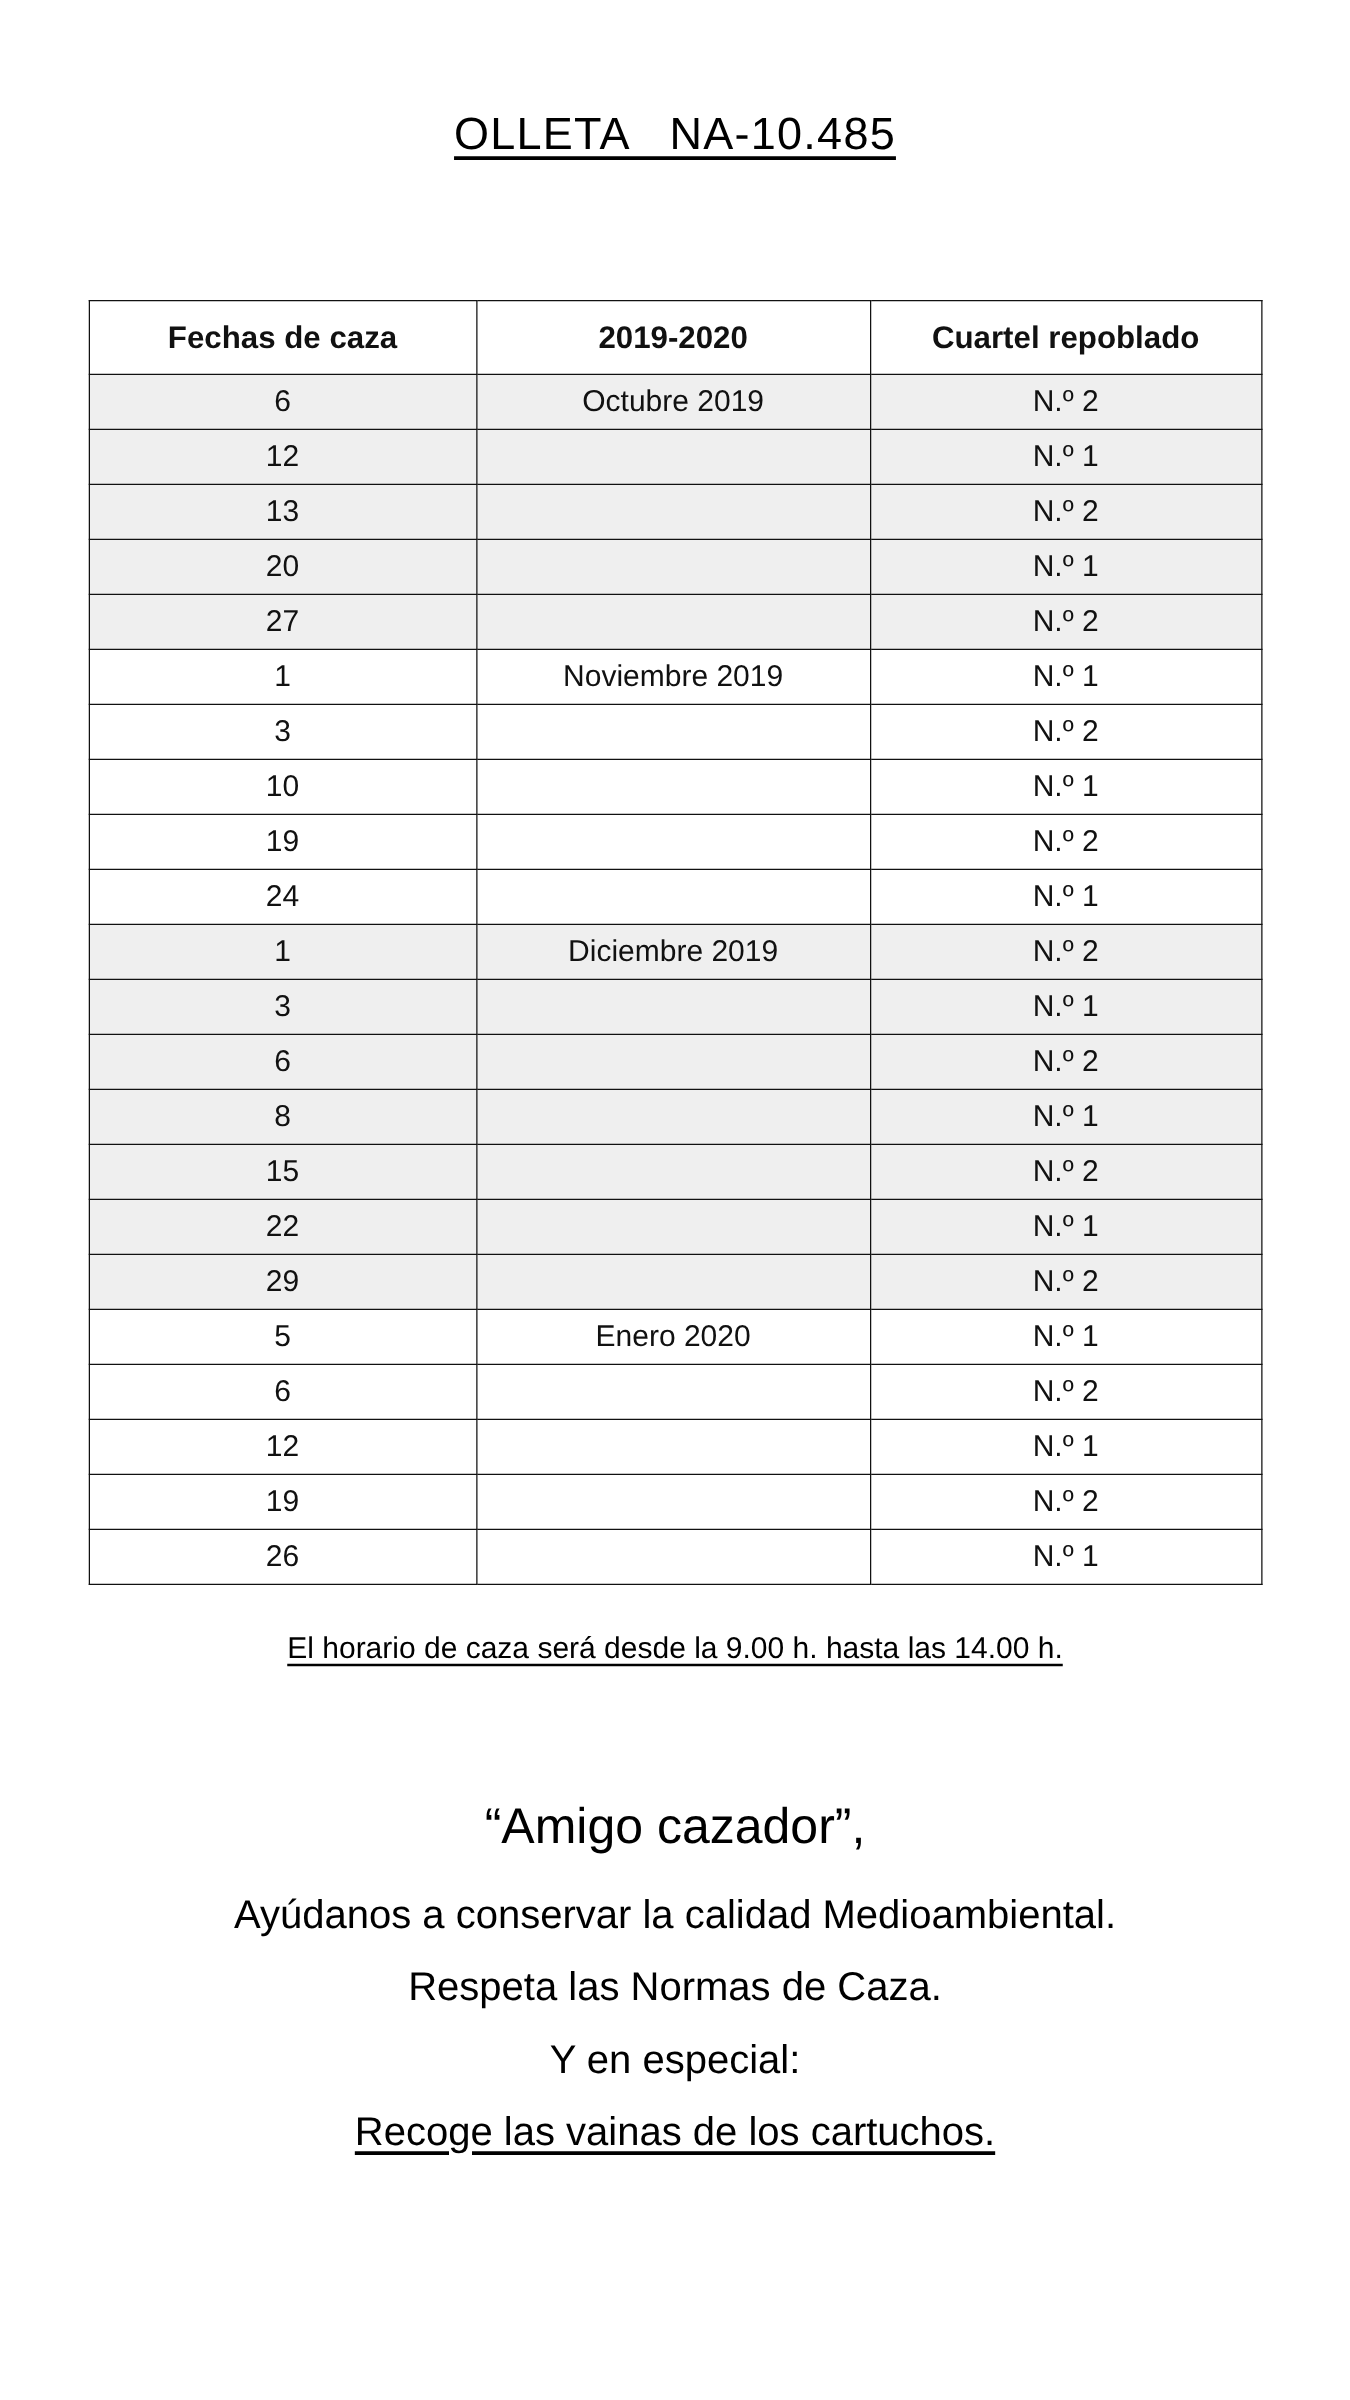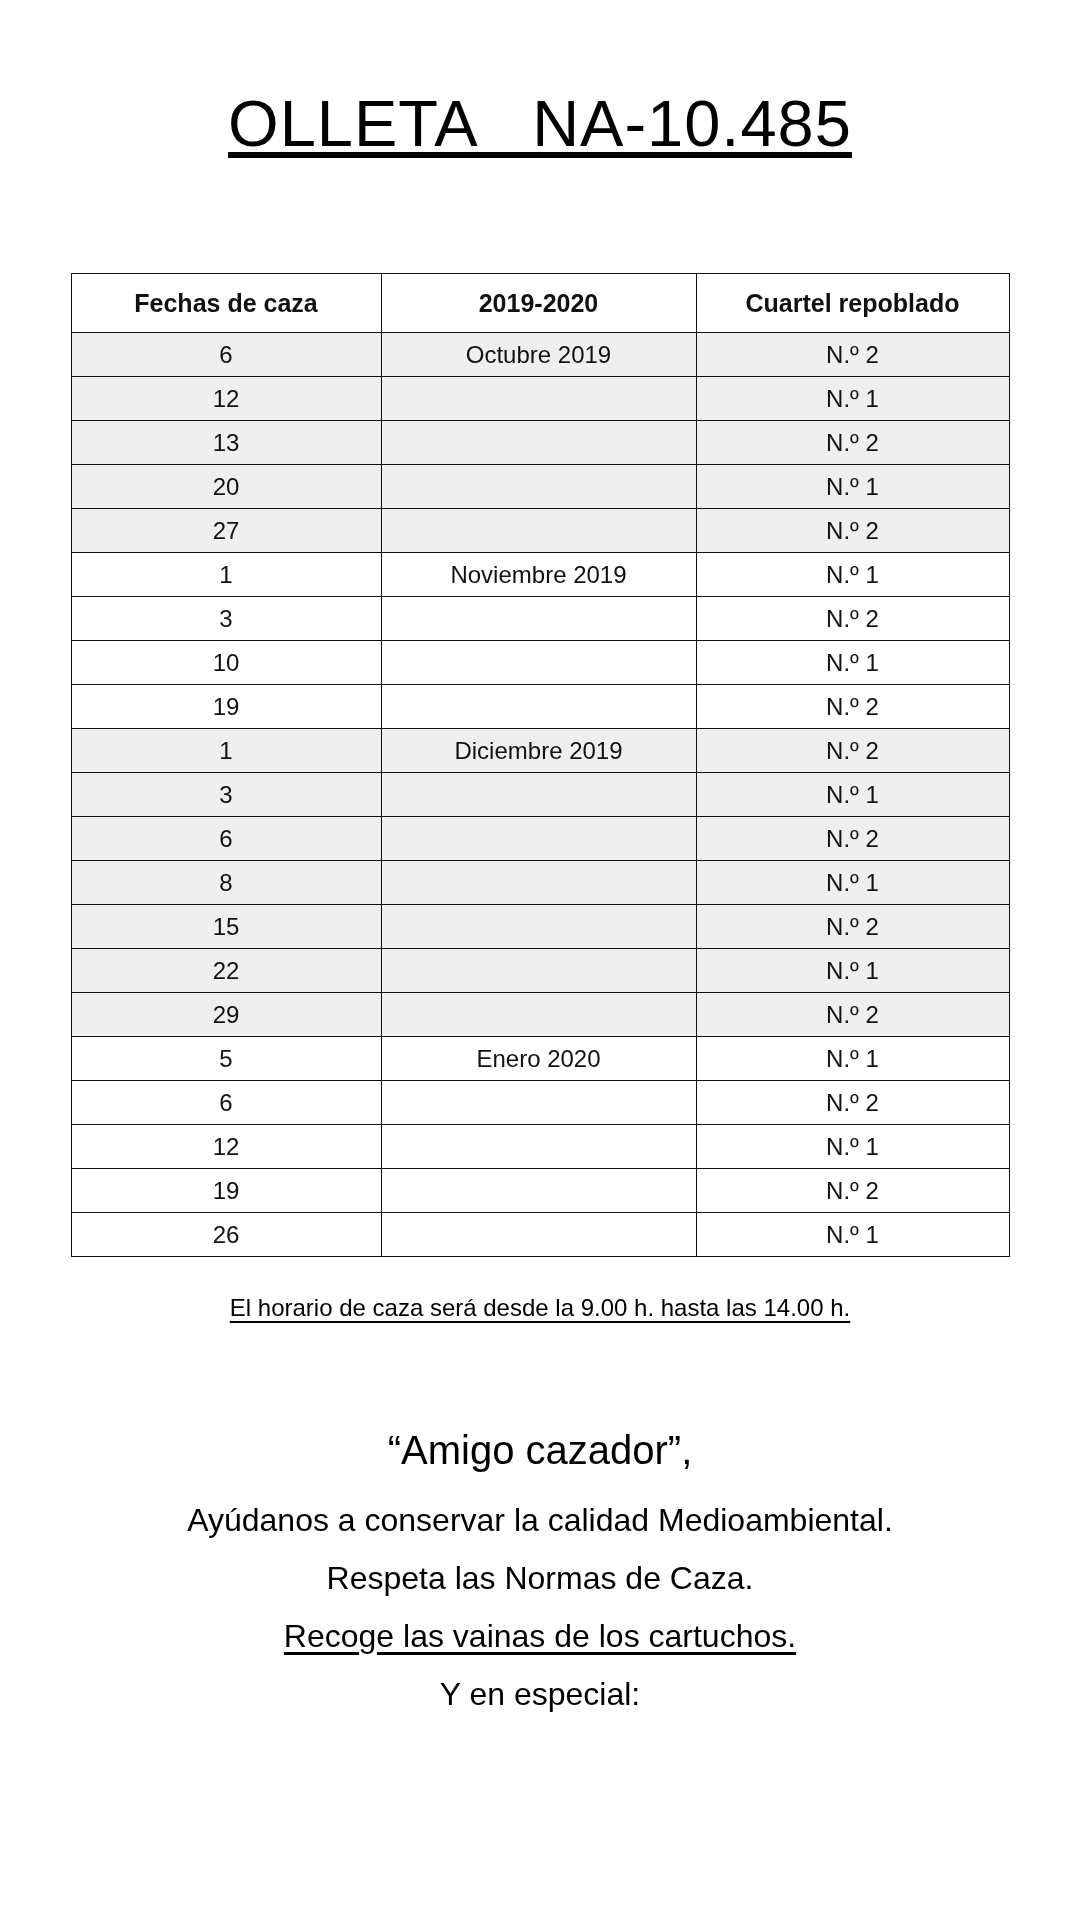--- a/index.html
+++ b/index.html
@@ -16,21 +16,21 @@
   }
   .page {
     position: relative;
     width: 1080px;
     height: 1920px;
     box-sizing: border-box;
   }
   .doc-title {
     text-align: center;
     font-family: "Liberation Sans", sans-serif;
-    font-size: 65px;
+    font-size: 36px;
     font-weight: 400;
     letter-spacing: 1px;
     margin: 0;
     padding-top: 86px;
     white-space: pre;
   }
   .doc-title .u {
     text-decoration: underline;
     text-underline-offset: 6px;
   }
@@ -151,20 +151,25 @@
         <tr class="plain">
           <td>10</td>
           <td></td>
           <td>N.º 1</td>
         </tr>
         <tr class="plain">
           <td>19</td>
           <td></td>
           <td>N.º 2</td>
         </tr>
+        <tr class="plain">
+          <td>24</td>
+          <td></td>
+          <td>N.º 1</td>
+        </tr>
         <tr class="shaded">
           <td>1</td>
           <td>Diciembre 2019</td>
           <td>N.º 2</td>
         </tr>
         <tr class="shaded">
           <td>3</td>
           <td></td>
           <td>N.º 1</td>
         </tr>
@@ -220,17 +225,17 @@
         </tr>
       </tbody>
   </table>
 
   <div class="hours"><span>El horario de caza será desde la 9.00 h. hasta las 14.00 h.</span></div>
 
   <div class="closing">
     <p class="line big">“Amigo cazador”,</p>
     <p class="line">Ayúdanos a conservar la calidad Medioambiental.</p>
     <p class="line">Respeta las Normas de Caza.</p>
+    <p class="line">Y en especial:</p>
     <p class="line underline"><span>Recoge las vainas de los cartuchos.</span></p>
-    <p class="line">Y en especial:</p>
   </div>
 
 </div>
 
 </body></html>

